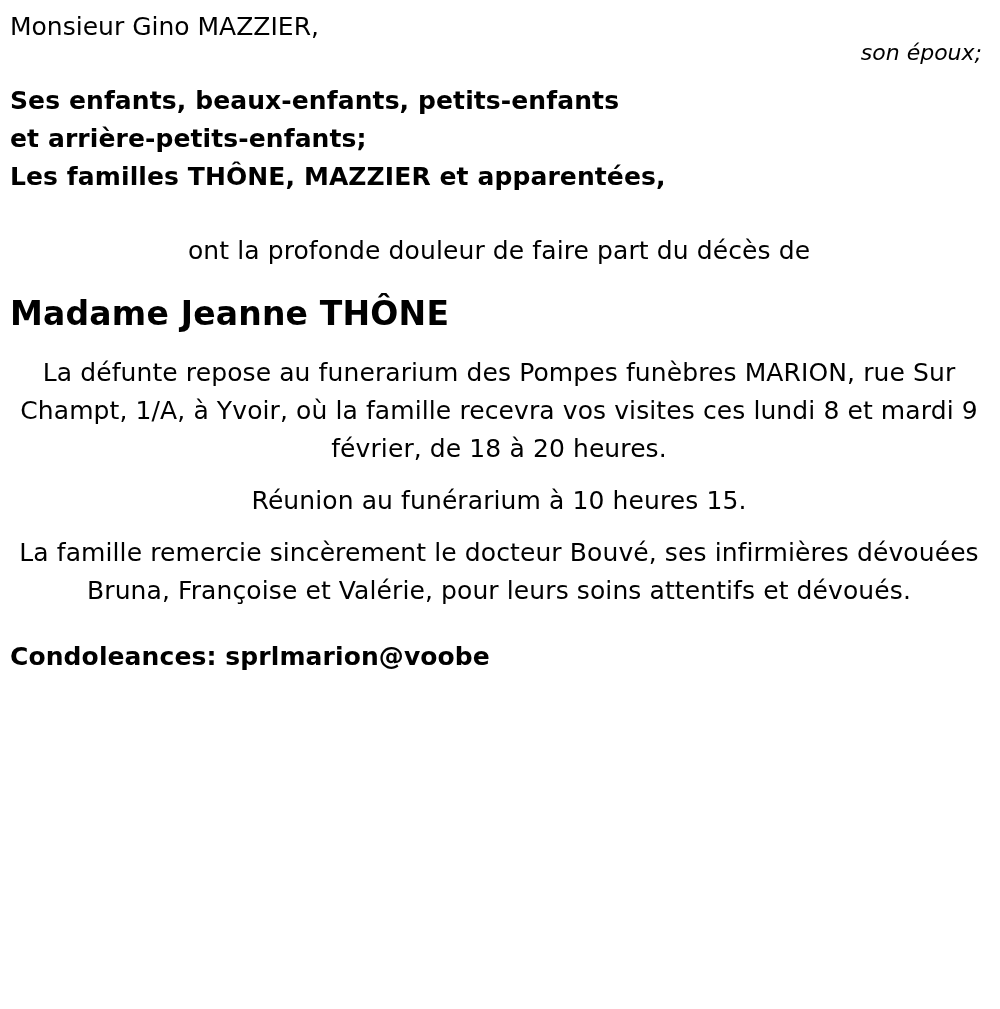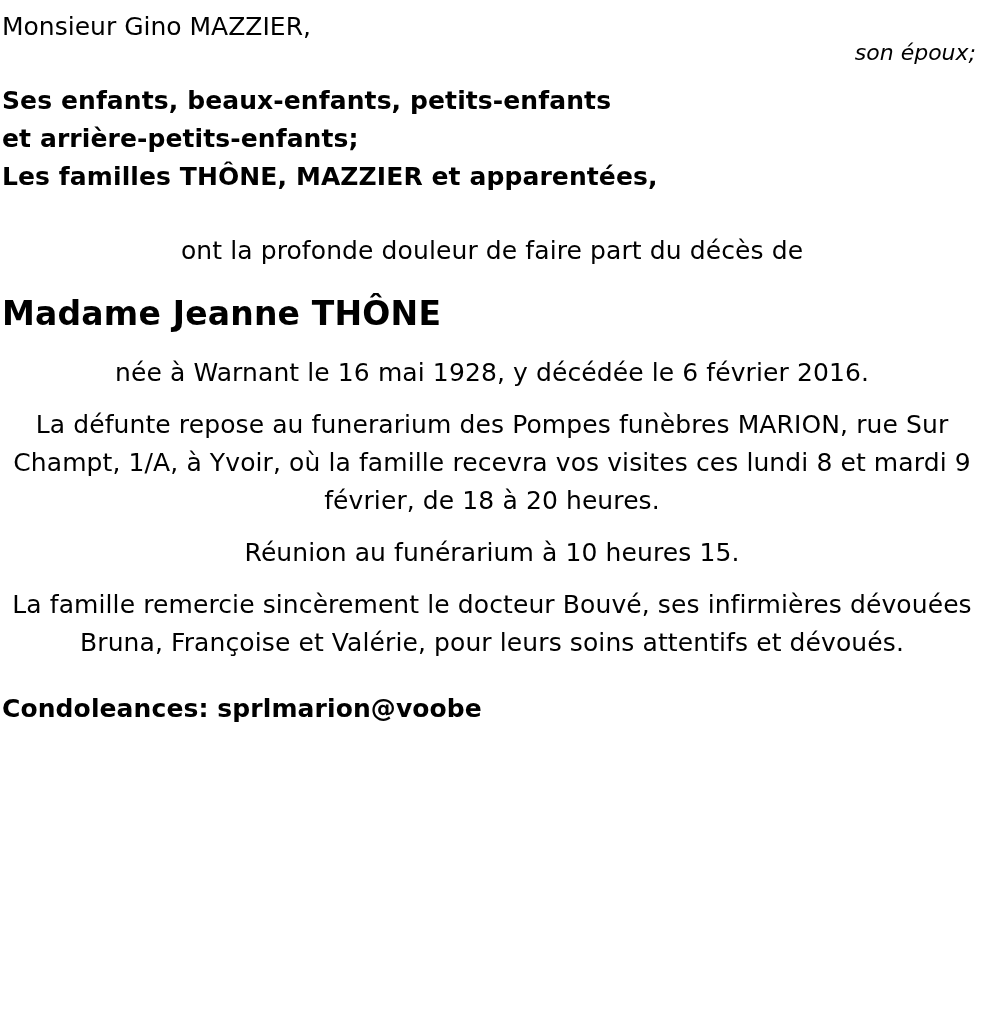--- a/index.html
+++ b/index.html
@@ -13,21 +13,21 @@
     overflow: hidden;
     font-family: "DejaVu Sans", "Liberation Sans", sans-serif;
     color: #000000;
     -webkit-font-smoothing: antialiased;
   }
 
   .notice {
     box-sizing: border-box;
     width: 1000px;
     height: 1009px;
-    padding: 10px 12px 0 2px;
+    padding: 10px 12px 0 10px;
     position: relative;
   }
 
   
   .line {
     font-size: 25px;
     line-height: 38px;
     letter-spacing: 0.1px;
     white-space: nowrap;
     font-weight: bold;
@@ -46,21 +46,21 @@
     position: relative;
     height: 72px;
   }
   .salutation {
     font-size: 25px;
     line-height: 34px;
     white-space: nowrap;
   }
   .relation {
     position: absolute;
-    right: 12px;
+    right: 6px;
     top: 28px;
     font-style: italic;
     font-size: 22px;
     line-height: 30px;
     white-space: nowrap;
   }
 
   
   .family-block {
     margin-top: 0px;
@@ -99,21 +99,20 @@
     <div class="line">et arrière-petits-enfants;</div>
     <div class="line">Les familles THÔNE, MAZZIER et apparentées,</div>
   </div>
 
   <div class="spacer-lg"></div>
 
   <div class="para">ont la profonde douleur de faire part du décès de</div>
 
   <div class="deceased-name">Madame Jeanne THÔNE</div>
 
-  <div class="para">née à Warnant le 16 mai 1928, y décédée le 6 février 2016.</div>
 
   <div class="para">La défunte repose au funerarium des Pompes funèbres MARION, rue Sur Champt, 1/A, à Yvoir, où la famille recevra vos visites ces lundi 8 et mardi 9 février, de 18 à 20 heures.</div>
 
 
   <div class="para">Réunion au funérarium à 10 heures 15.</div>
 
   <div class="para">La famille remercie sincèrement le docteur Bouvé, ses infirmières dévouées Bruna, Françoise et Valérie, pour leurs soins attentifs et dévoués.</div>
 
   <div class="spacer-md"></div>
 

